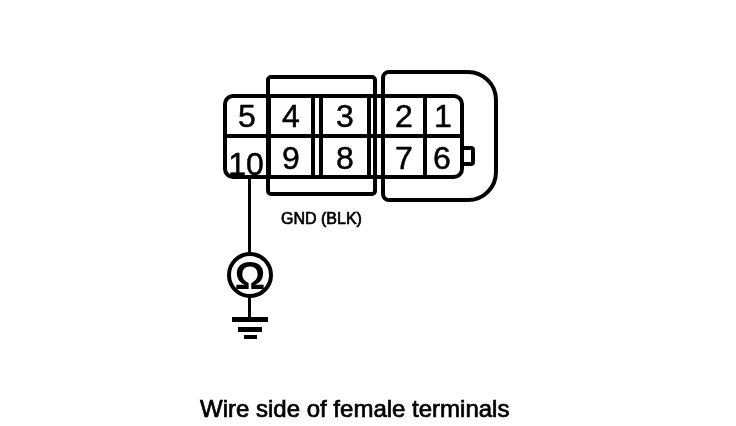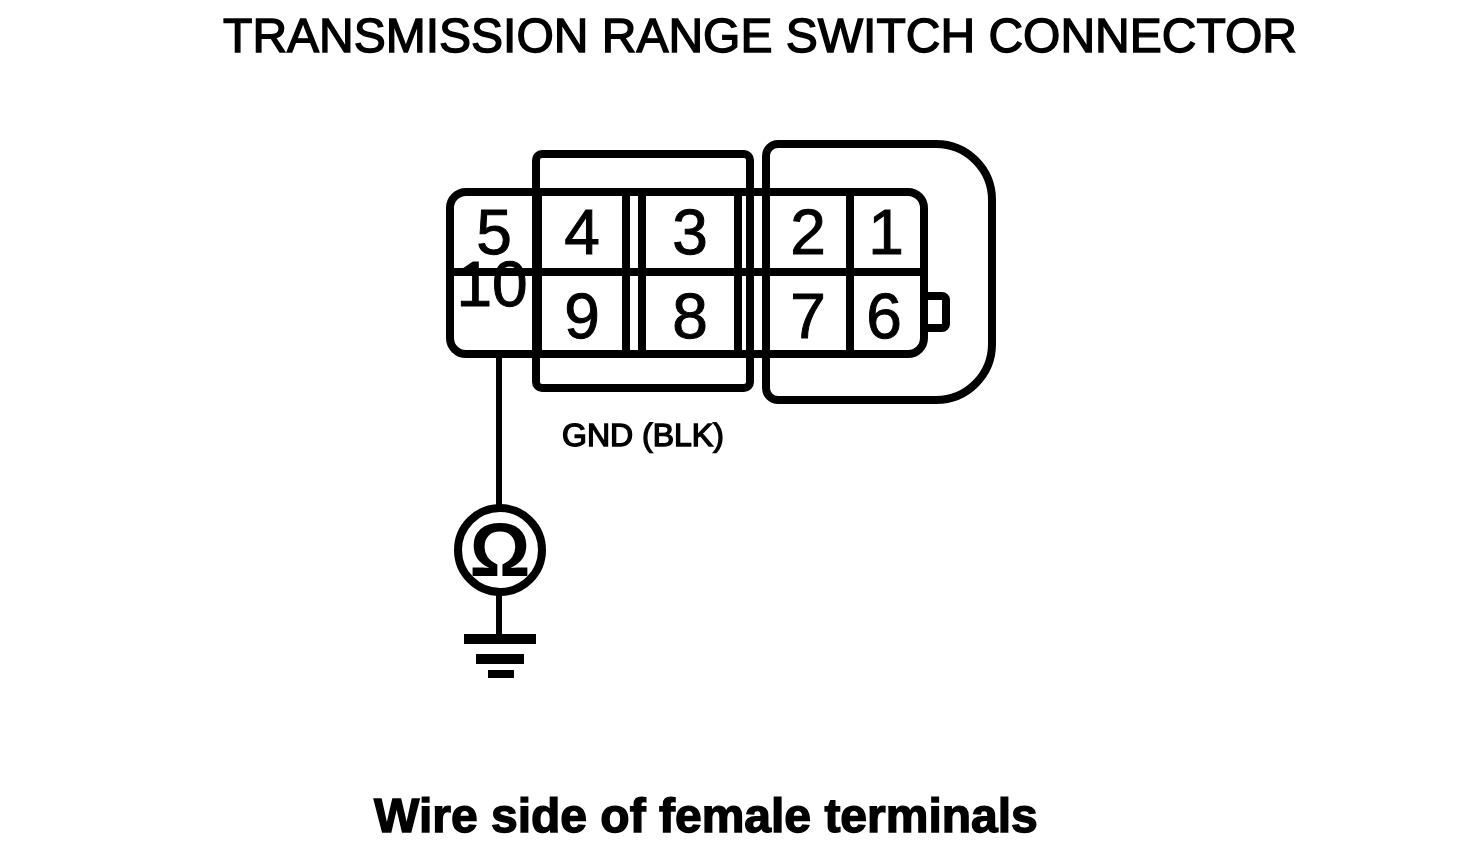--- a/index.html
+++ b/index.html
@@ -117,33 +117,32 @@
   .wire-label {
     left: 281px; top: 210px;
     font-size: 16px;
     font-weight: 400;
     -webkit-text-stroke: 0.7px #000;
     white-space: nowrap;
     z-index: 6;
   }
 
   .caption {
-    left: 187px; top: 395px;
+    left: 200px; top: 395px;
     font-size: 24px;
-    font-weight: 700;
+    font-weight: 400;
     -webkit-text-stroke: 0.7px #000;
     white-space: nowrap;
   }
 </style>
 </head>
 <body>
 
 <div class="page">
 
-  <div class="abs title">TRANSMISSION RANGE SWITCH CONNECTOR</div>
 
   <div>
 
     <div class="abs keyway-tab"></div>
 
     <div class="abs housing"></div>
 
     <div class="abs side-lug"></div>
 
     <div class="abs body-shell"></div>
@@ -154,21 +153,21 @@
     <div class="abs gridline vline" style="left:367px"></div>
     <div class="abs gridline vline" style="left:423px"></div>
     <div class="abs gridline hline-mid"></div>
 
     <div class="abs pin" style="left:247px; top:116px">5</div>
     <div class="abs pin" style="left:291px; top:116px">4</div>
     <div class="abs pin" style="left:345px; top:116px">3</div>
     <div class="abs pin" style="left:404px; top:116px">2</div>
     <div class="abs pin" style="left:443px; top:116px">1</div>
 
-    <div class="abs pin" style="left:246px; top:142px">10</div>
+    <div class="abs pin" style="left:246px; top:164px">10</div>
     <div class="abs pin" style="left:291px; top:158px">9</div>
     <div class="abs pin" style="left:345px; top:158px">8</div>
     <div class="abs pin" style="left:404px; top:158px">7</div>
     <div class="abs pin" style="left:442px; top:158px">6</div>
   </div>
 
   <div class="abs wire wire-drop"></div>
 
   <div class="abs ohm-circle">
     <span class="ohm-symbol">Ω</span>

